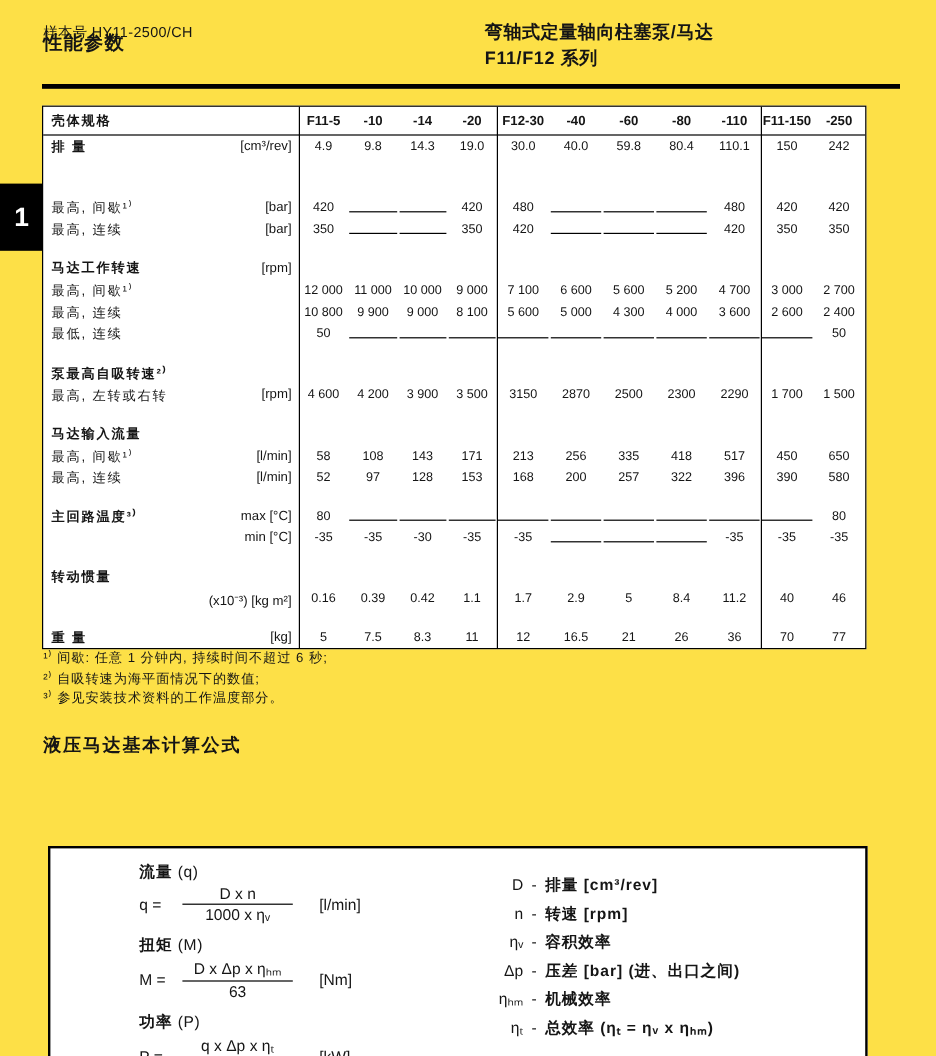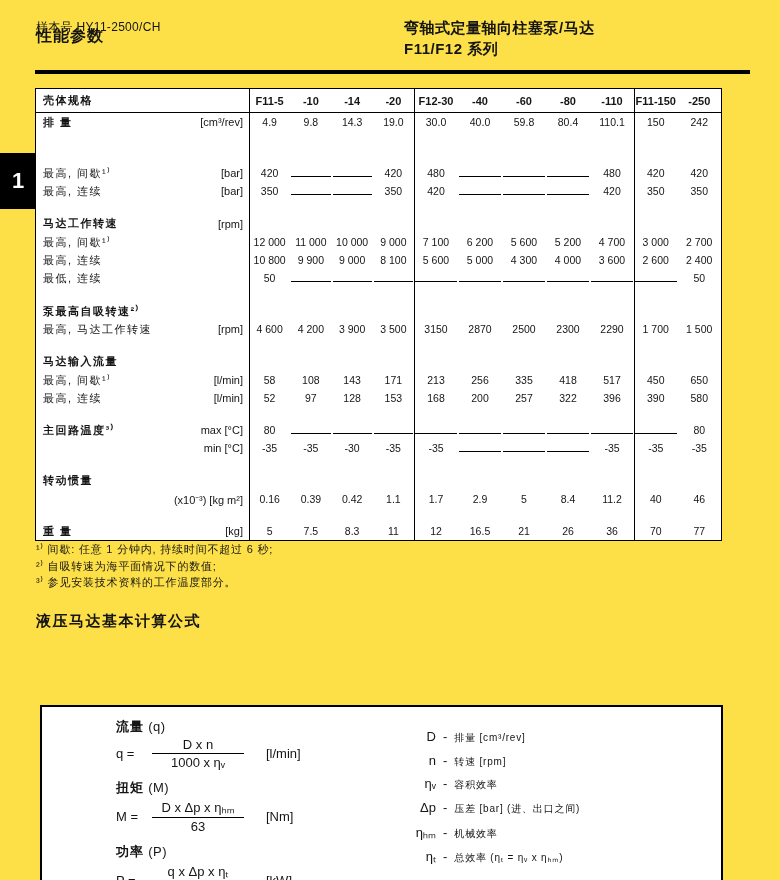--- a/index.html
+++ b/index.html
@@ -46,21 +46,21 @@
   .f-eq{display:flex;align-items:center;font-size:13px;}
   .f-lhs{width:36px;}
   .frac{display:inline-block;text-align:center;font-size:13px;min-width:92px;}
   .num{display:block;border-bottom:1.5px solid #000;padding:0 4px 1px;}
   .den{display:block;padding-top:1px;}
   .f-unit{margin-left:22px;font-size:13px;}
   .f-legend{position:absolute;left:348px;top:22px;}
   .lg-row{display:flex;align-items:baseline;height:23.5px;font-size:13px;}
   .lg-sym{width:46px;text-align:right;white-space:nowrap;}
   .lg-dash{margin:0 7px;}
-  .lg-def{font-size:10px;letter-spacing:.8px;white-space:nowrap;}
+  .lg-def{font-size:13px;letter-spacing:.8px;white-space:nowrap;font-weight:bold;}
 </style>
 </head>
 <body>
 
 <div class="page">
 
   <div class="hdr-doc">样本号 HY11-2500/CH</div>
   <div class="hdr-title">性能参数</div>
   <div class="hdr-right">
     <div>弯轴式定量轴向柱塞泵/马达</div>
@@ -193,21 +193,21 @@
       <div class="trow r-data">
         <div class="lcell">
           <span class="lbl">最高, 间歇¹⁾</span>
           <span class="unit"></span>
         </div>
         <div class="ncell">12 000</div>
         <div class="ncell">11 000</div>
         <div class="ncell">10 000</div>
         <div class="ncell">9 000</div>
         <div class="ncell">7 100</div>
-        <div class="ncell">6 200</div>
+        <div class="ncell">6 600</div>
         <div class="ncell">5 600</div>
         <div class="ncell">5 200</div>
         <div class="ncell">4 700</div>
         <div class="ncell">3 000</div>
         <div class="ncell">2 700</div>
       </div>
       <div class="trow r-data">
         <div class="lcell">
           <span class="lbl">最高, 连续</span>
           <span class="unit"></span>
@@ -272,21 +272,21 @@
         <div class="ncell"></div>
         <div class="ncell"></div>
         <div class="ncell"></div>
         <div class="ncell"></div>
         <div class="ncell"></div>
         <div class="ncell"></div>
         <div class="ncell"></div>
       </div>
       <div class="trow r-data">
         <div class="lcell">
-          <span class="lbl">最高, 马达工作转速</span>
+          <span class="lbl">最高, 左转或右转</span>
           <span class="unit">[rpm]</span>
         </div>
         <div class="ncell">4 600</div>
         <div class="ncell">4 200</div>
         <div class="ncell">3 900</div>
         <div class="ncell">3 500</div>
         <div class="ncell">3150</div>
         <div class="ncell">2870</div>
         <div class="ncell">2500</div>
         <div class="ncell">2300</div>

